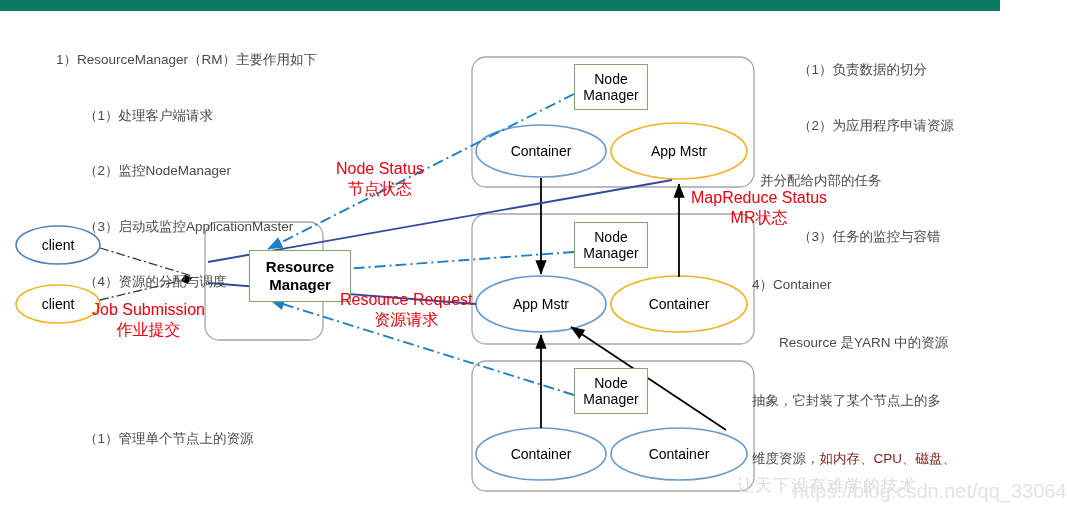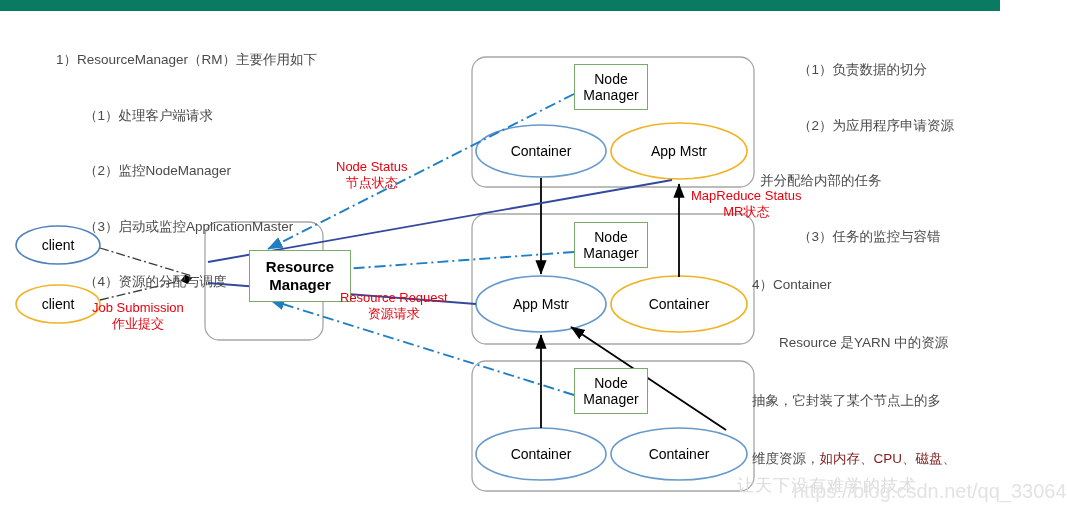--- a/index.html
+++ b/index.html
@@ -47,21 +47,21 @@
     font-weight:bold;font-size:15px;line-height:1.18;color:#000;z-index:3;margin-left:34px;
   }
 
   
   .elabel{
     position:absolute;display:flex;align-items:center;justify-content:center;
     font-size:14px;color:#000;pointer-events:none;
   }
   
   .arrowlabel{
-    position:absolute;color:#e8000d;font-size:13px;text-align:center;
+    position:absolute;color:#e8000d;font-size:16px;text-align:center;
     line-height:1.22;white-space:pre;z-index:4;
   }
   #lb-nodestatus{left:336px;top:159px;}
   #lb-mapreduce{left:691px;top:188px;}
   #lb-resreq{left:340px;top:290px;}
   #lb-jobsub{left:92px;top:300px;}
 
   
   .wm{position:absolute;color:#dcdcdc;white-space:nowrap;pointer-events:none;}
   #wm1{left:737px;top:474px;font-size:17px;letter-spacing:1px;}
@@ -124,20 +124,21 @@
 
 <div class="textblock" id="block-rm">
   <div class="tb-line indent0">1）ResourceManager（RM）主要作用如下</div>
   <div class="tb-line indent1">（1）处理客户端请求</div>
   <div class="tb-line indent1">（2）监控NodeManager</div>
   <div class="tb-line indent1">（3）启动或监控ApplicationMaster</div>
   <div class="tb-line indent1">（4）资源的分配与调度</div>
 </div>
 
 <div class="textblock" id="block-nm">
+  <div class="tb-line indent1">（1）管理单个节点上的资源</div>
   
   
 </div>
 
 <div class="textblock" id="block-am">
   <div class="tb-line indent2">（1）负责数据的切分</div>
   <div class="tb-line indent2">（2）为应用程序申请资源</div>
   <div class="tb-line noind">并分配给内部的任务</div>
   <div class="tb-line indent2">（3）任务的监控与容错</div>
 </div>

